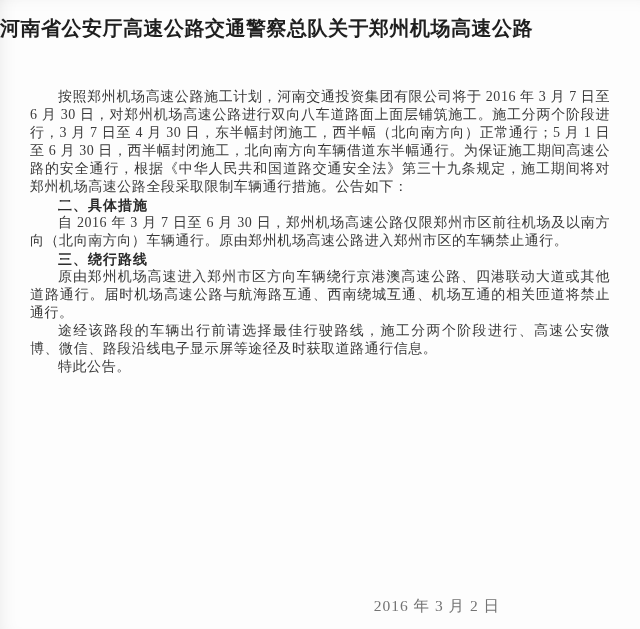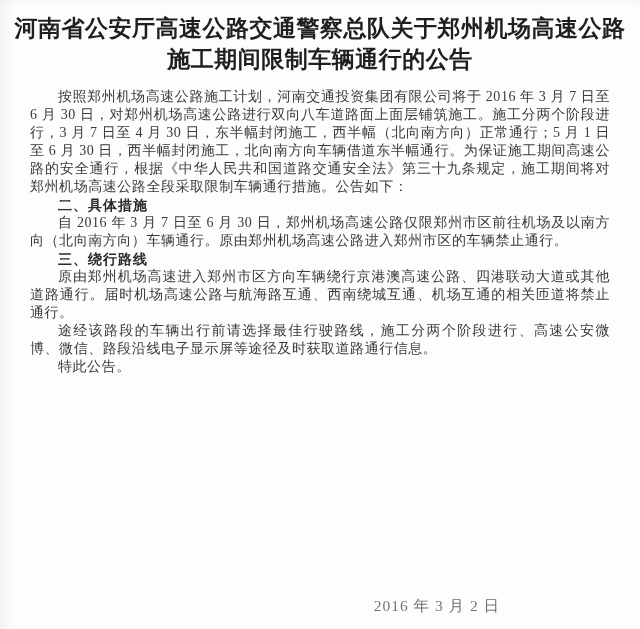--- a/index.html
+++ b/index.html
@@ -14,24 +14,23 @@
     background: #fdfdfd;
     overflow: hidden;
     box-shadow: inset 14px 0 20px -16px rgba(0,0,0,0.10),
                 inset 0 14px 20px -18px rgba(0,0,0,0.06);
     font-family: "Liberation Serif", "DejaVu Serif", serif;
     color: #333333;
   }
   .doc-title {
     margin: 0;
     padding-top: 13px;
-    text-align: center;
     font-family: "Liberation Serif", "DejaVu Serif", serif;
     font-weight: bold;
-    font-size: 23px;
+    font-size: 20px;
     line-height: 31px;
     letter-spacing: 0.5px;
     color: #1f1f1f;
   }
   .doc-title .title-line {
     display: block;
   }
   .content {
     position: absolute;
     left: 30px;
@@ -65,21 +64,20 @@
     font-family: "Liberation Serif", "DejaVu Serif", serif;
   }
 </style>
 </head>
 <body>
 
 <div class="page">
 
   <h1 class="doc-title">
     <span class="title-line">河南省公安厅高速公路交通警察总队关于郑州机场高速公路</span>
-    <span class="title-line">施工期间限制车辆通行的公告</span>
   </h1>
 
   <div class="content">
     <p>按照郑州机场高速公路施工计划，河南交通投资集团有限公司将于 2016 年 3 月 7 日至 6 月 30 日，对郑州机场高速公路进行双向八车道路面上面层铺筑施工。施工分两个阶段进行，3 月 7 日至 4 月 30 日，东半幅封闭施工，西半幅（北向南方向）正常通行；5 月 1 日至 6 月 30 日，西半幅封闭施工，北向南方向车辆借道东半幅通行。为保证施工期间高速公路的安全通行，根据《中华人民共和国道路交通安全法》第三十九条规定，施工期间将对郑州机场高速公路全段采取限制车辆通行措施。公告如下：</p>
     <p class="sec-heading">二、具体措施</p>
     <p>自 2016 年 3 月 7 日至 6 月 30 日，郑州机场高速公路仅限郑州市区前往机场及以南方向（北向南方向）车辆通行。原由郑州机场高速公路进入郑州市区的车辆禁止通行。</p>
     <p class="sec-heading">三、绕行路线</p>
     <p>原由郑州机场高速进入郑州市区方向车辆绕行京港澳高速公路、四港联动大道或其他道路通行。届时机场高速公路与航海路互通、西南绕城互通、机场互通的相关匝道将禁止通行。</p>
     <p>途经该路段的车辆出行前请选择最佳行驶路线，施工分两个阶段进行、高速公安微博、微信、路段沿线电子显示屏等途径及时获取道路通行信息。</p>
     <p>特此公告。</p>

